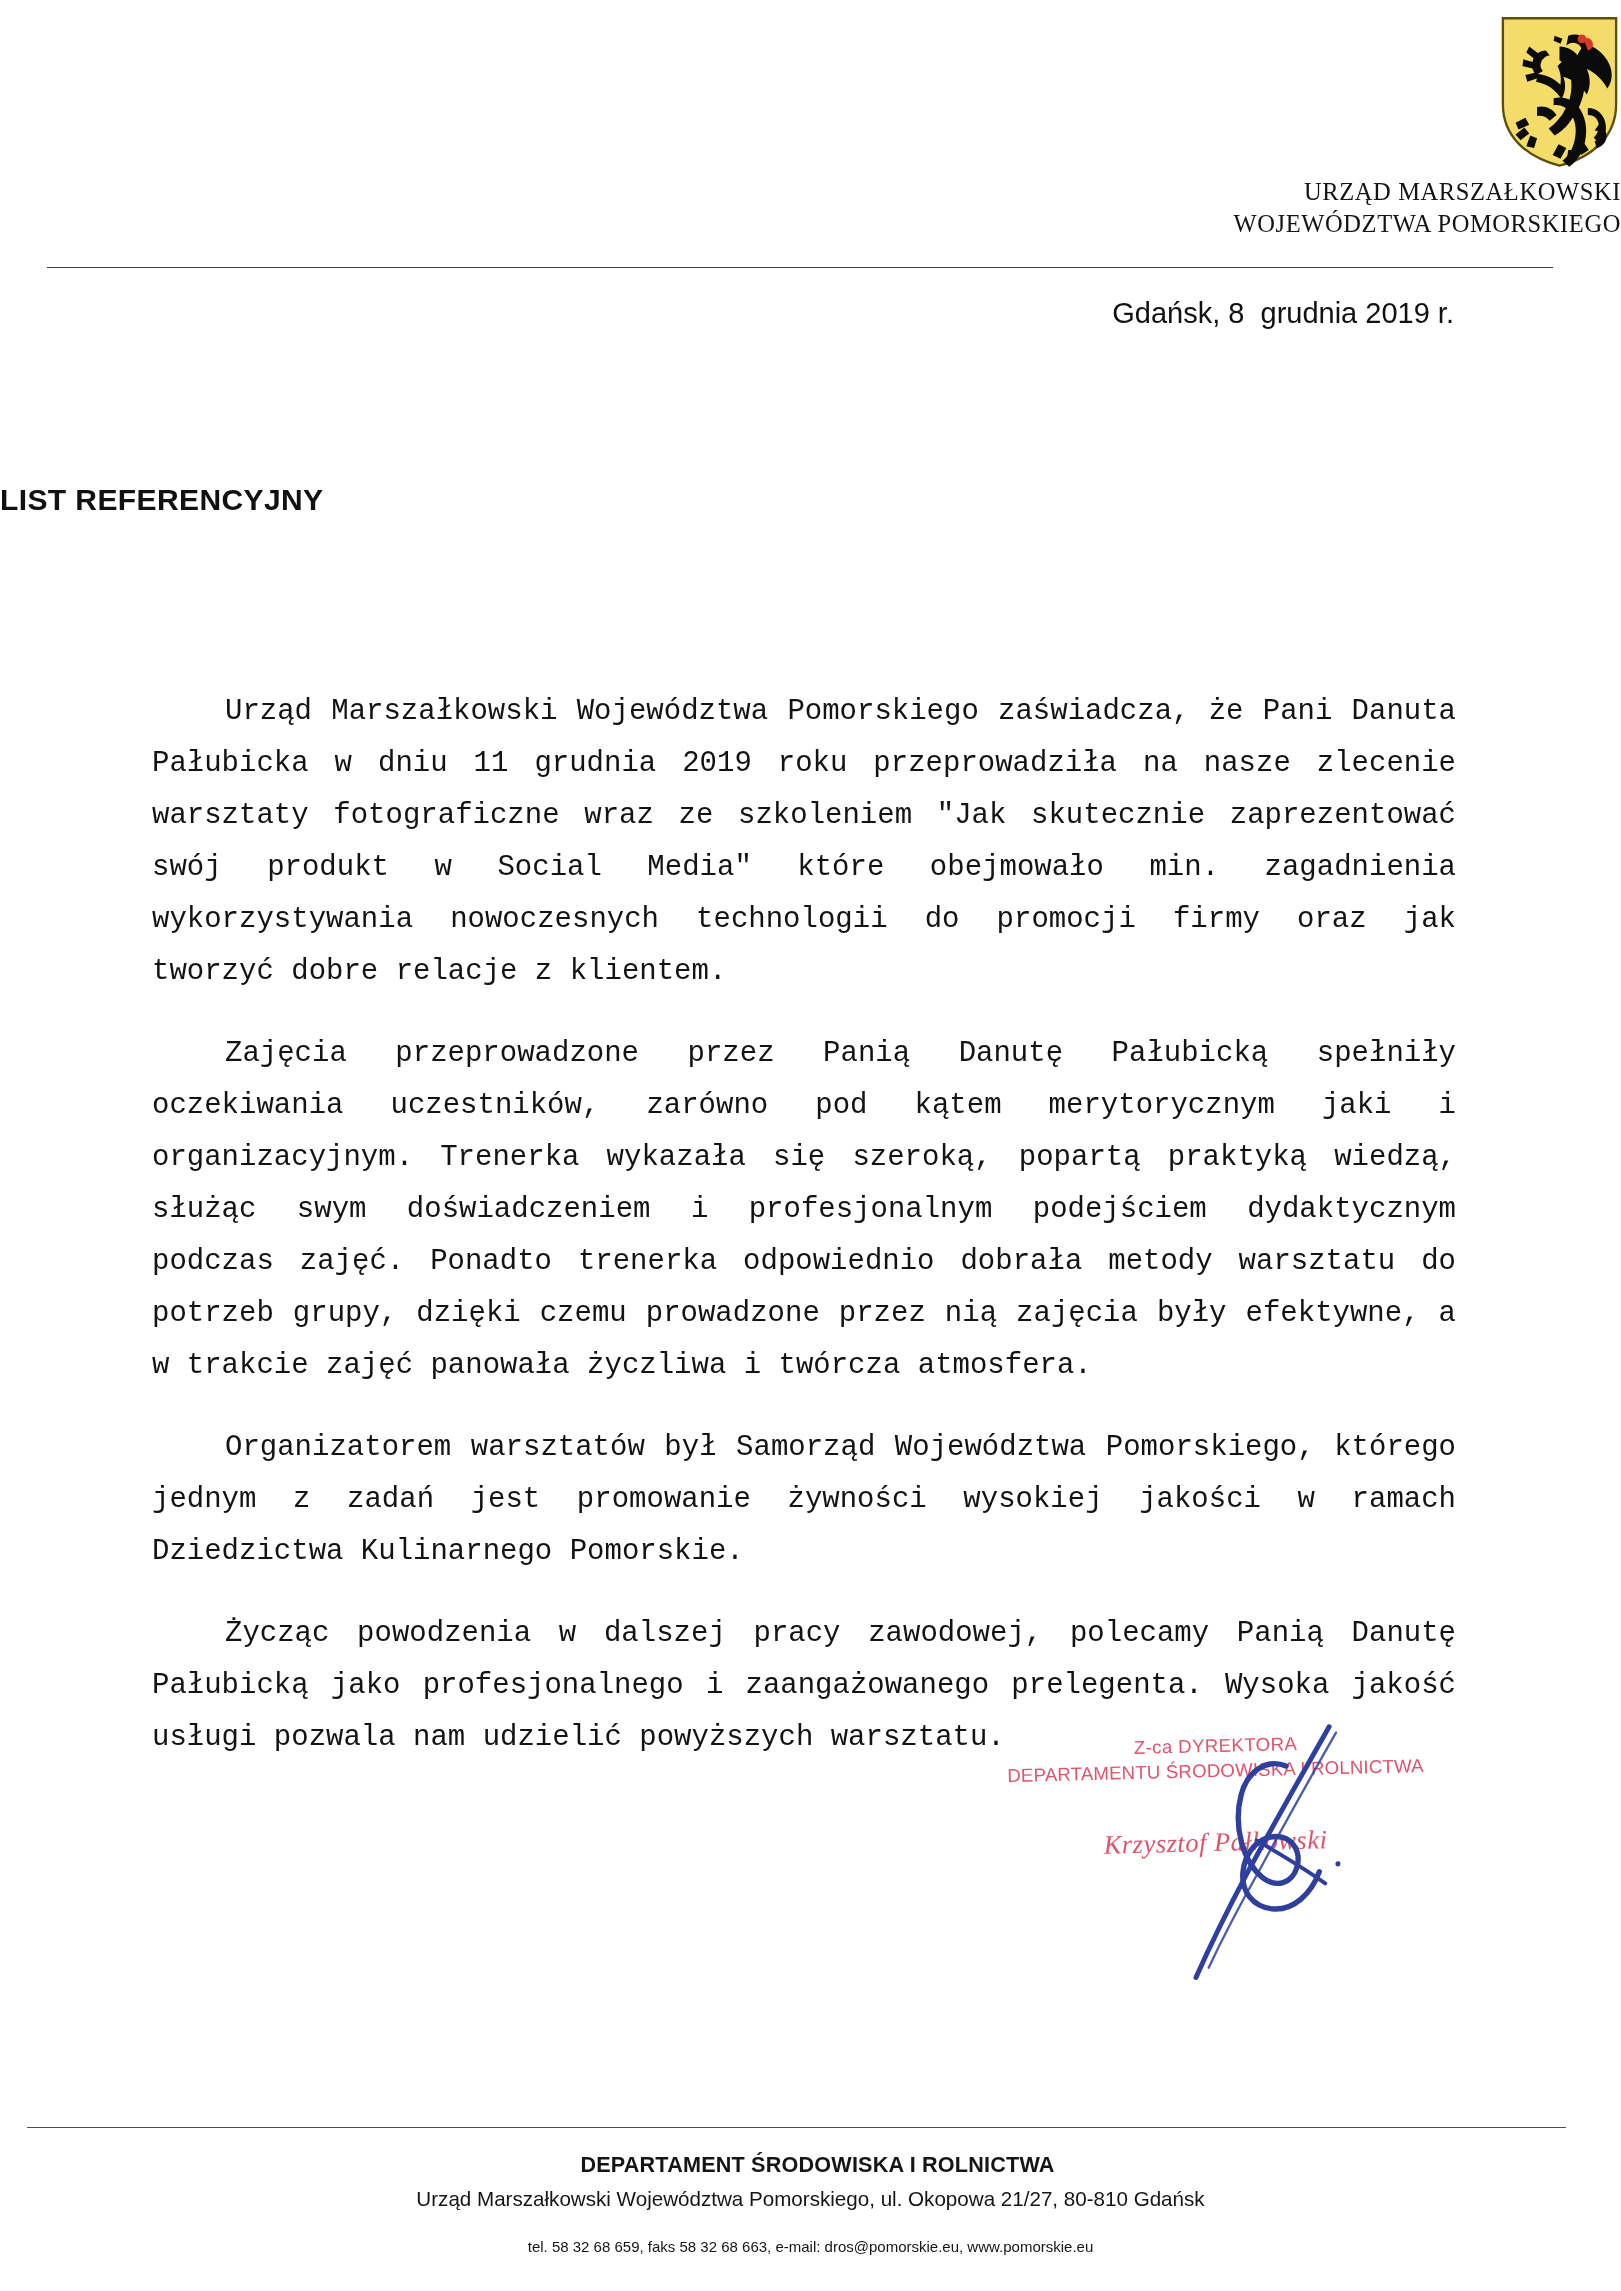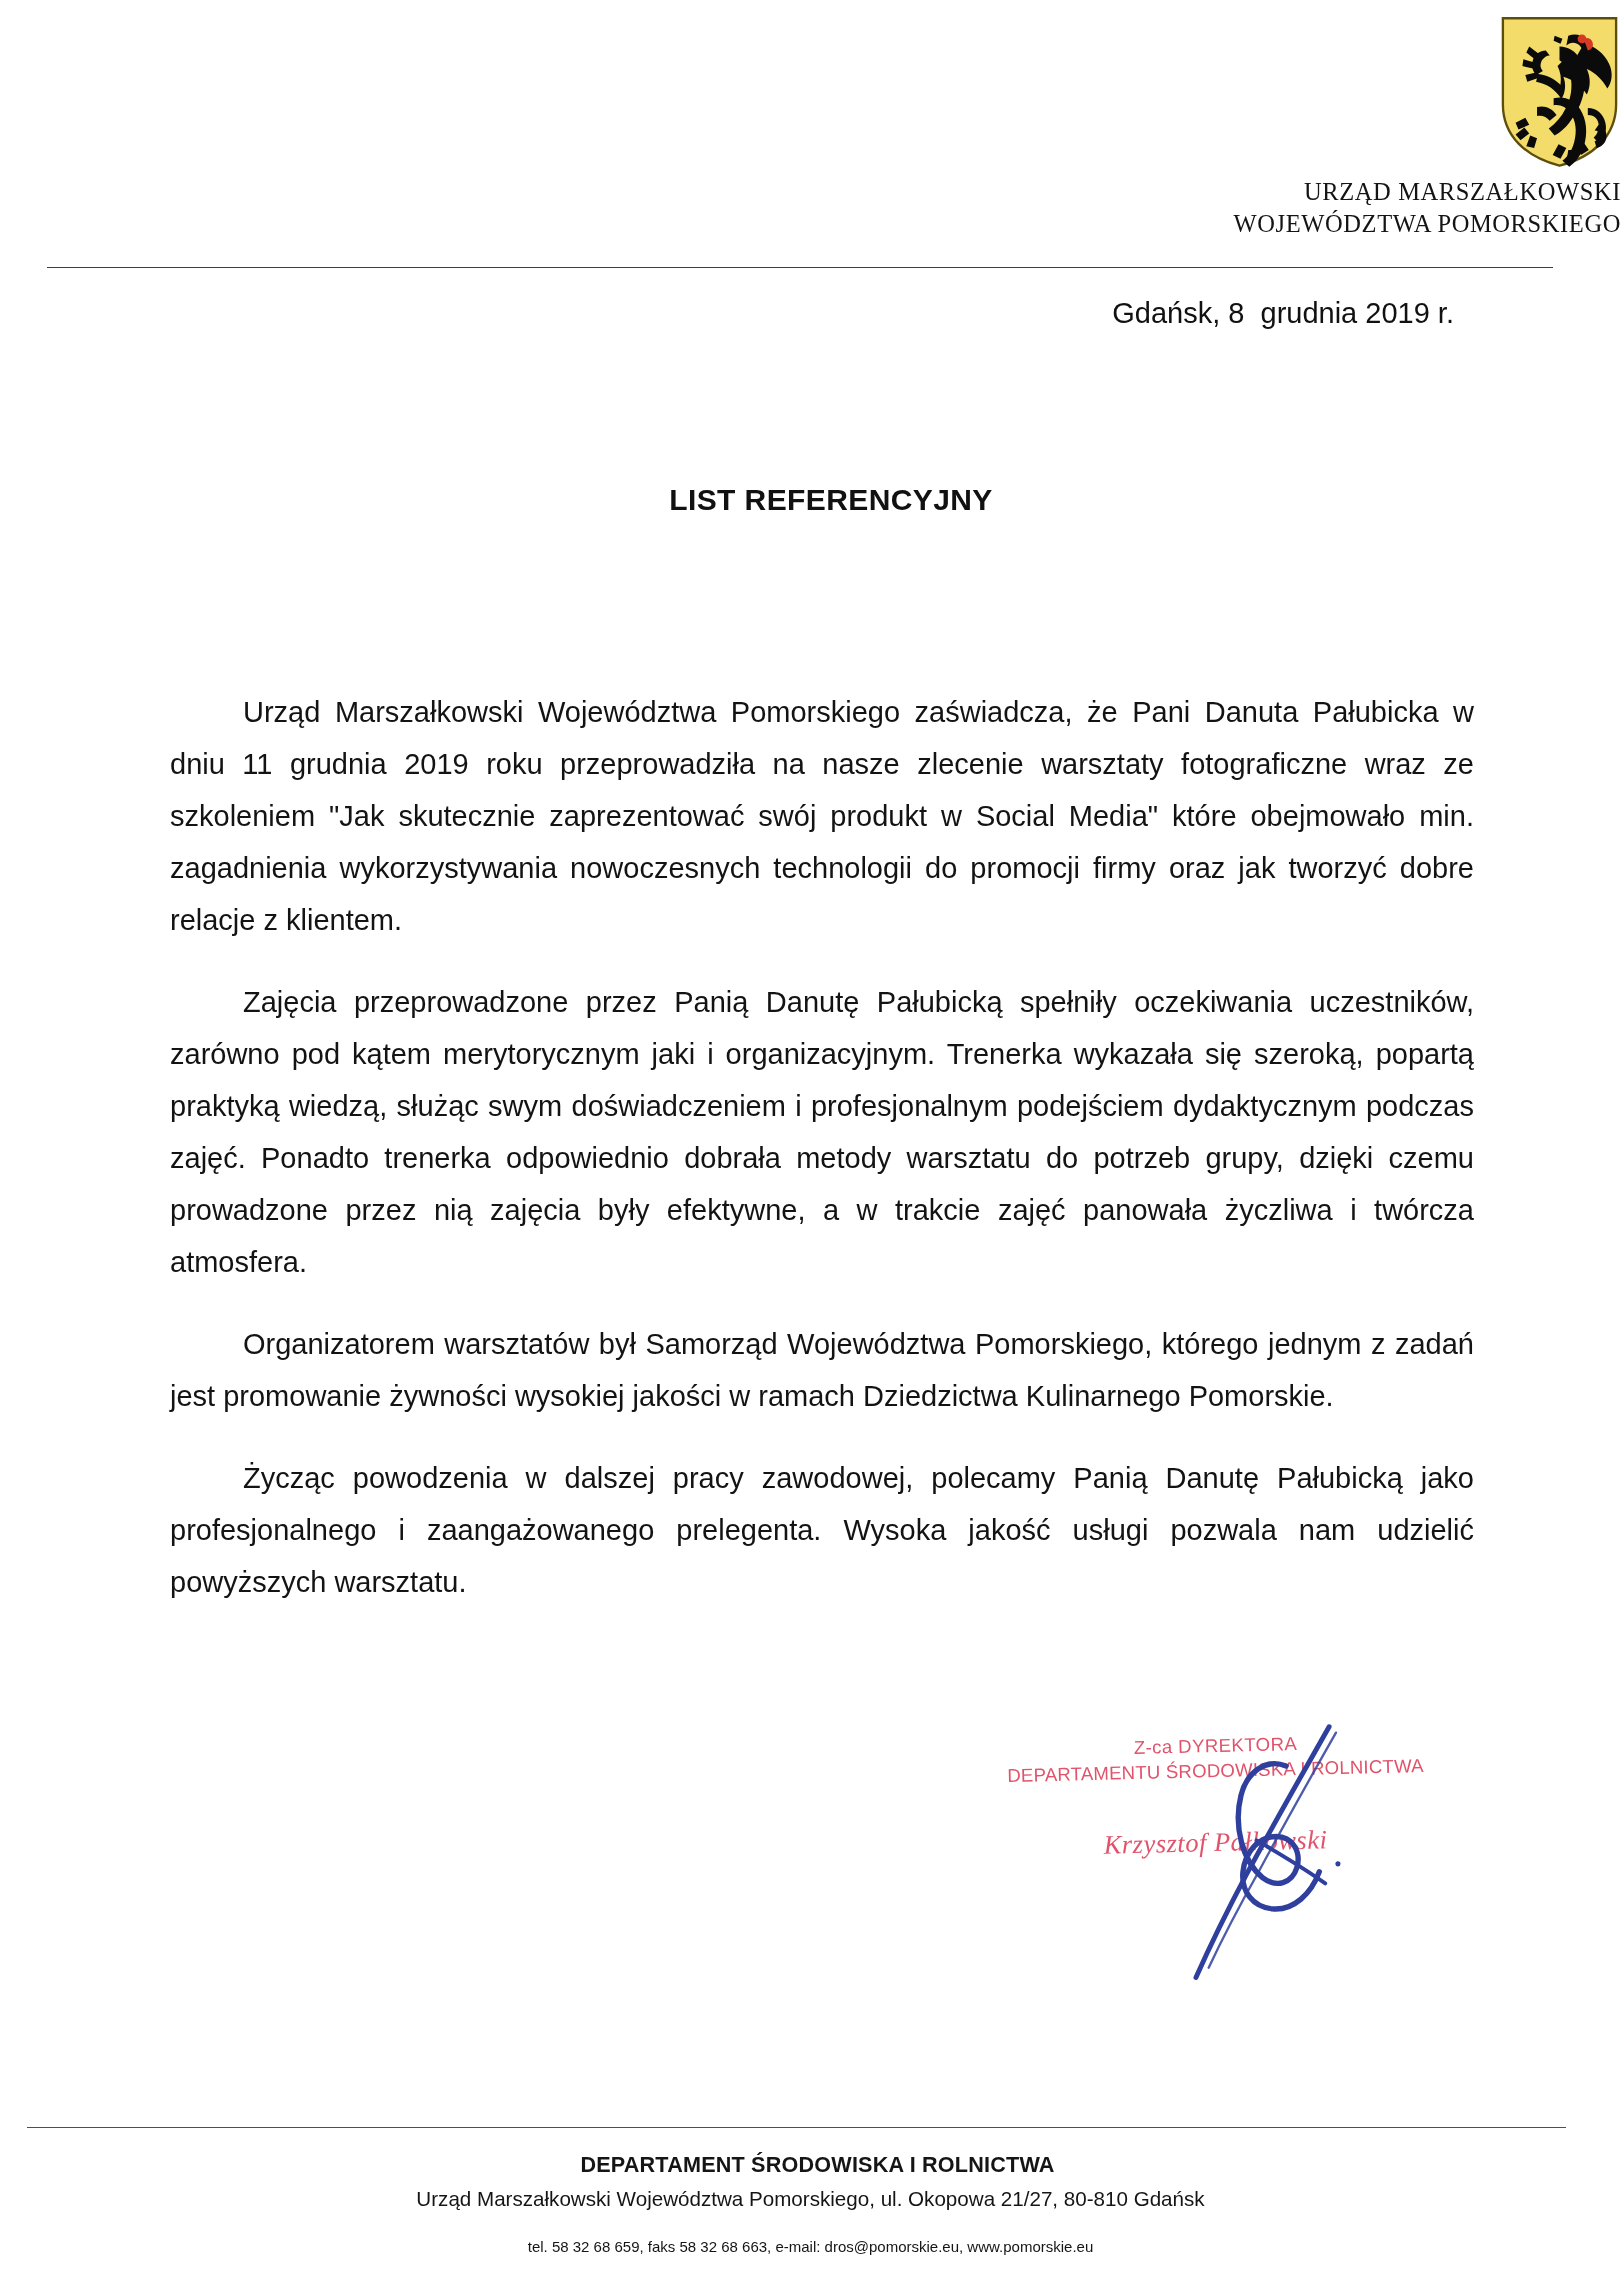--- a/index.html
+++ b/index.html
@@ -67,39 +67,38 @@
     color: #111;
     white-space: pre;
   }
 
   
   .doc-title {
     position: absolute;
     left: 0;
     top: 483px;
     width: 1621px;
-    text-align: center;
-    padding-left: 41px;
     box-sizing: border-box;
     font-size: 30px;
     font-weight: bold;
     letter-spacing: 0.4px;
   }
 
   
   .body-text {
     position: absolute;
-    left: 170px;
+    left: 152px;
     top: 686px;
     width: 1304px;
     font-size: 29px;
     line-height: 52px;
     text-align: justify;
     text-justify: inter-word;
     color: #131313;
+    font-family: Liberation Mono, monospace;
   }
   .body-text p {
     margin: 0 0 30px 0;
     text-indent: 73px;
   }
   .body-text p:last-child { margin-bottom: 0; }
 
   
   .signature-area {
     position: absolute;

